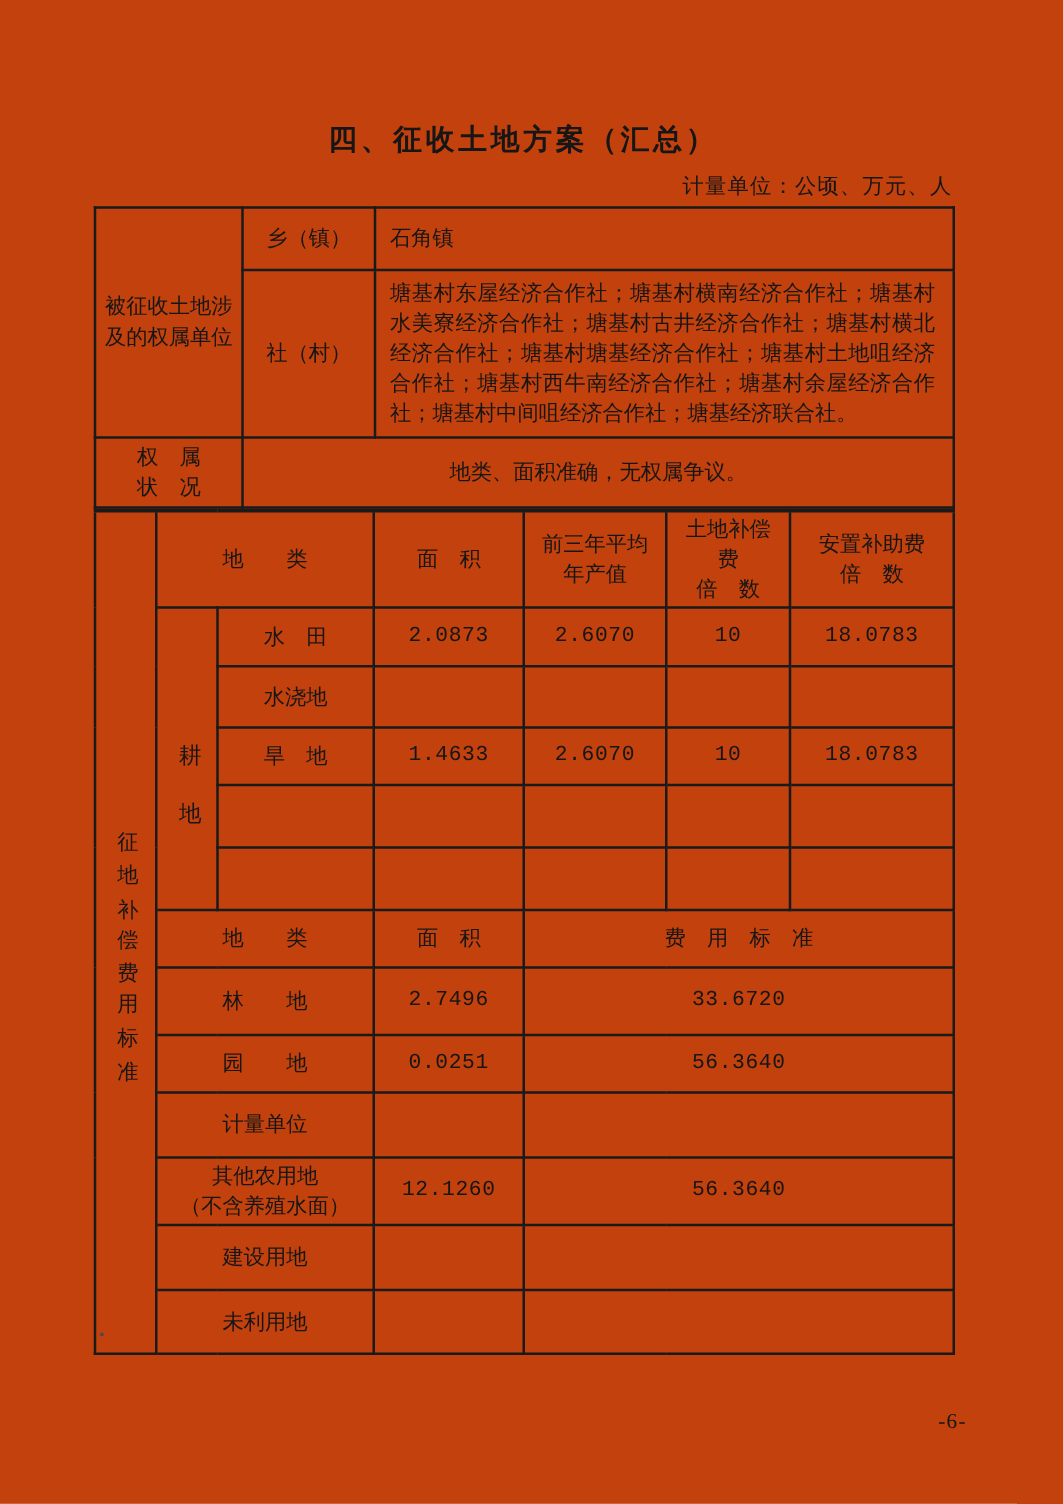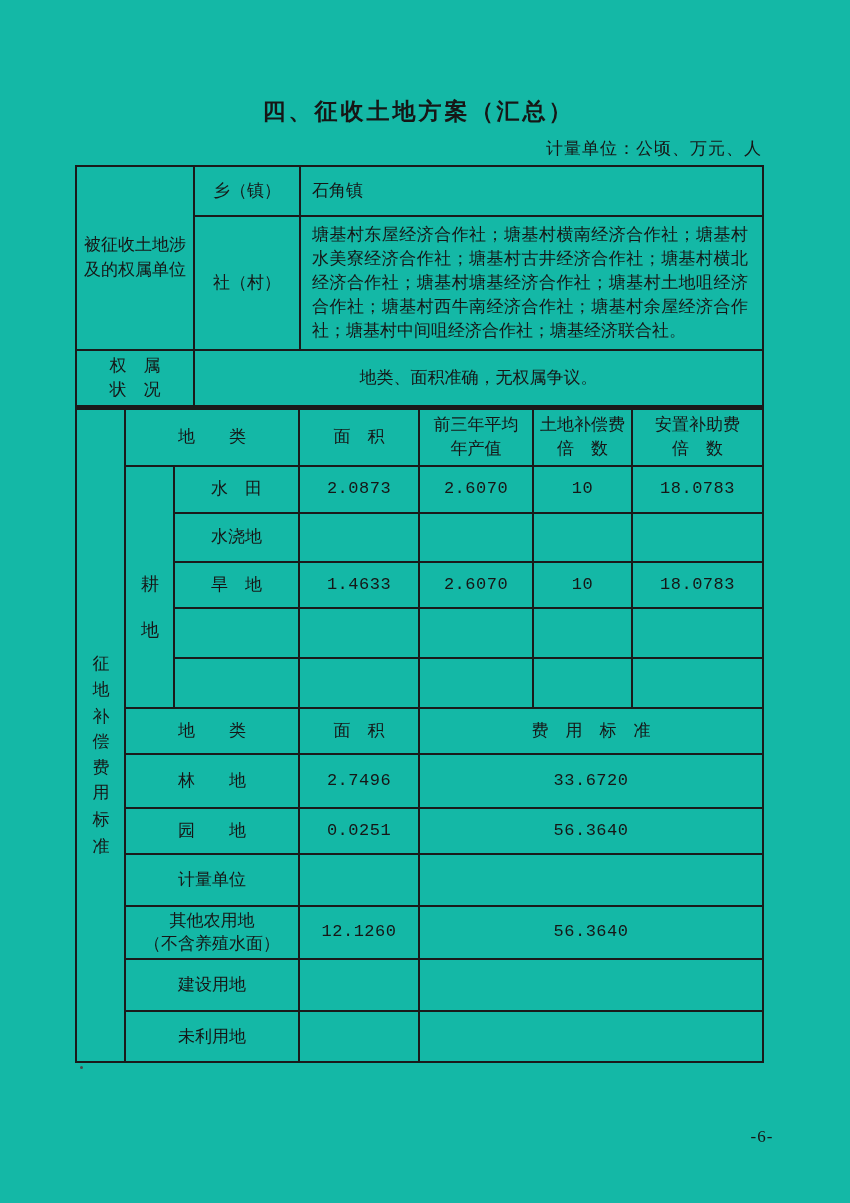--- a/index.html
+++ b/index.html
@@ -1,21 +1,21 @@
 <!DOCTYPE html>
 <html><head>
 <meta charset="utf-8">
 <style>
   html, body { margin: 0; padding: 0; }
   body { background: #ffffff; }
   .page {
     position: relative;
     width: 850px;
     height: 1203px;
-    background: #14b8a6;
+    background: #c2410c;
     font-family: "Liberation Serif", serif;
     color: #161616;
     overflow: hidden;
   }
   .doc-title {
     position: absolute;
     top: 96px; left: 75px; width: 687px;
     text-align: center;
     font-family: "Liberation Sans", sans-serif;
     font-size: 23px;
@@ -30,21 +30,21 @@
     letter-spacing: 1px;
   }
   .tables { position: absolute; left: 75px; top: 165px; }
   table { border-collapse: collapse; table-layout: fixed; width: 687px; }
   table, td { border: 2px solid #1a1a1a; }
   .lower { border-top-width: 3px; }
   td {
     text-align: center;
     vertical-align: middle;
     font-size: 17px;
-    padding: 2px 4px;
+    padding: 2px 13px;
     overflow: hidden;
     line-height: 1.4;
   }
   .t-left { text-align: left; padding-left: 11px; }
   .wrap-label { padding: 2px 5px; line-height: 1.45; margin-top: 8px; }
   .justify {
     text-align: justify;
     padding: 6px 14px 6px 11px;
     line-height: 24px;
     font-size: 17px;

